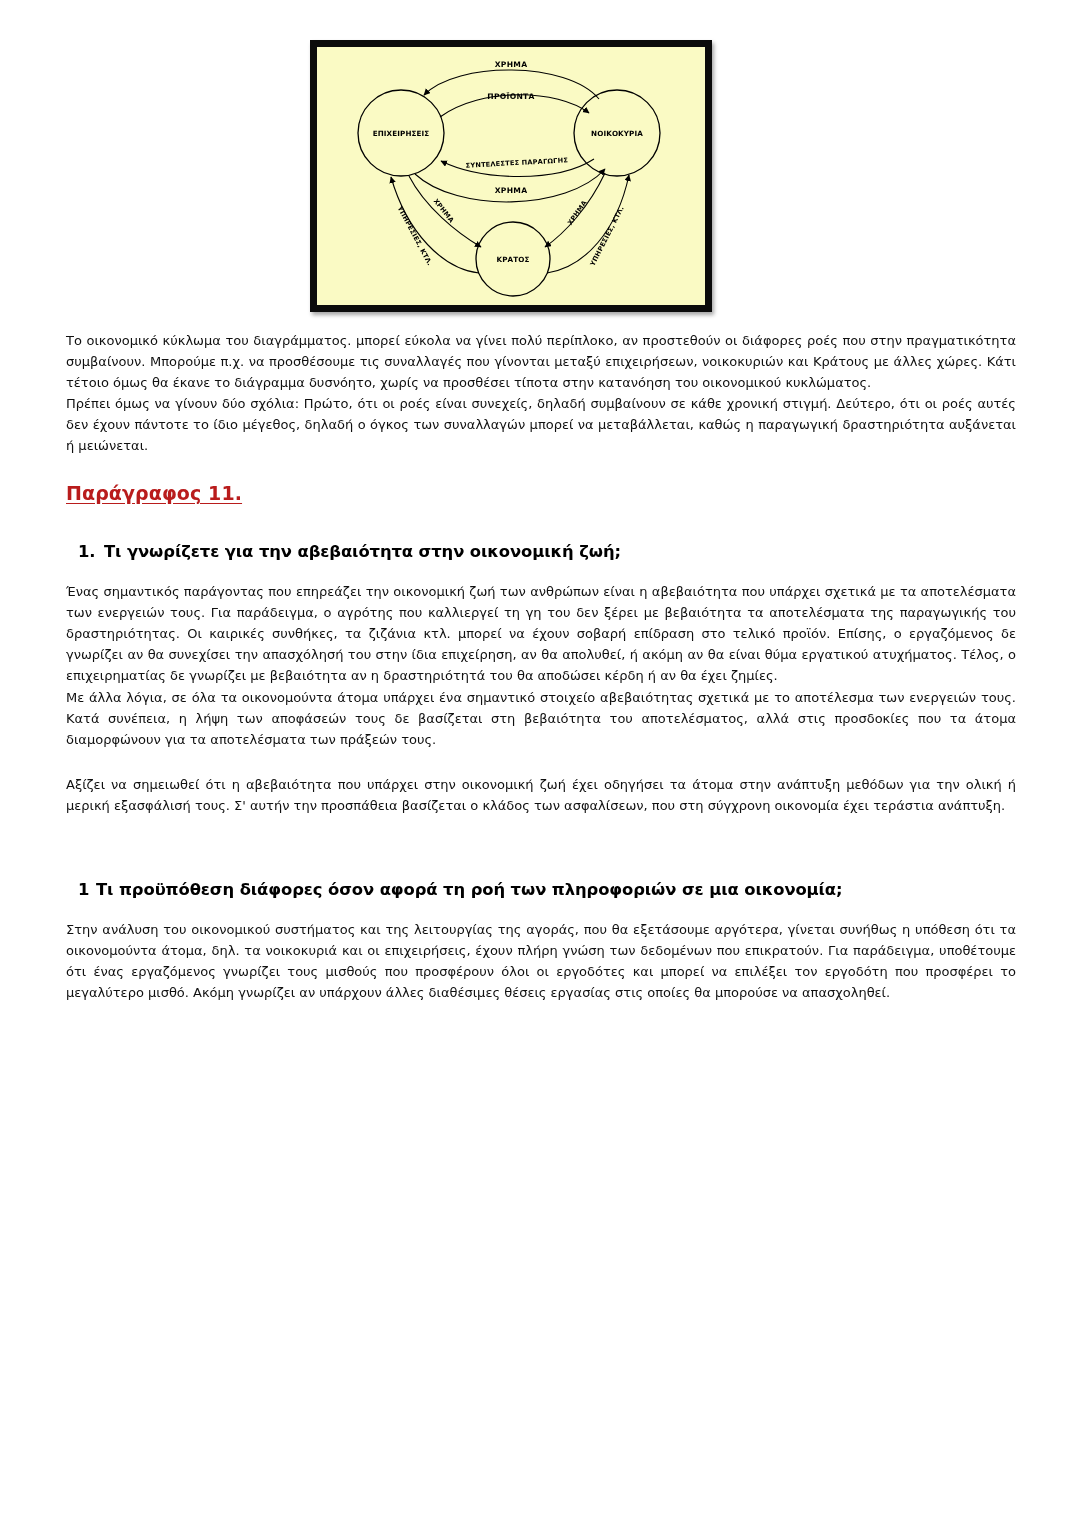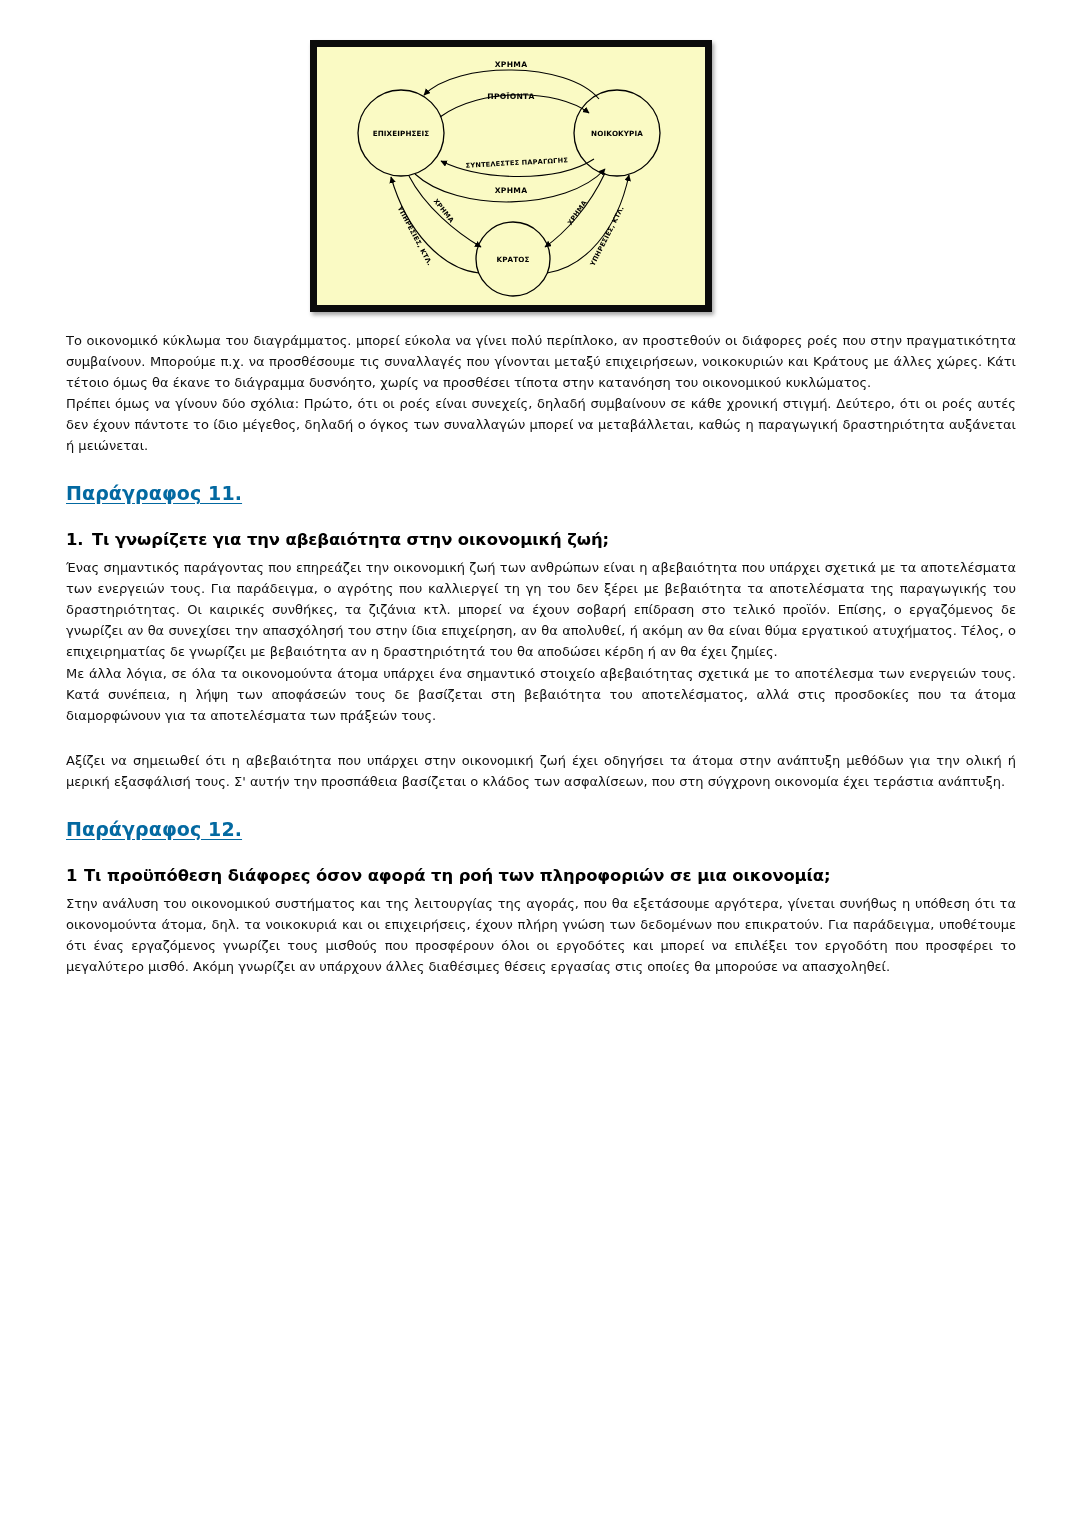--- a/index.html
+++ b/index.html
@@ -86,26 +86,26 @@
   .para-gap { height: 16px; }
   .para-gap-lg { height: 26px; }
 
   h2.section-heading {
     margin: 0;
     font-size: 19px;
     font-weight: bold;
     text-decoration: underline;
     text-underline-offset: 3px;
     font-family: "DejaVu Sans", "Liberation Sans", sans-serif;
-    color: #0369a1;
+    color: #b91c1c;
     letter-spacing: 0.1px;
   }
 
   h3.question {
-    margin: 0;
+    margin: 12px;
     font-size: 16.4px;
     font-weight: bold;
     font-family: "DejaVu Sans", "Liberation Sans", sans-serif;
     color: #000;
     letter-spacing: -0.1px;
   }
   h3.question .qnum {
     display: inline-block;
     min-width: 26px;
   }
@@ -180,21 +180,20 @@
     <div class="para-gap-sm"></div>
     <p class="body">Ένας σημαντικός παράγοντας που επηρεάζει την οικονομική ζωή των ανθρώπων είναι η αβεβαιότητα που υπάρχει σχετικά με τα αποτελέσματα των ενεργειών τους. Για παράδειγμα, ο αγρότης που καλλιεργεί τη γη του δεν ξέρει με βεβαιότητα τα αποτελέσματα της παραγωγικής του δραστηριότητας. Οι καιρικές συνθήκες, τα ζιζάνια κτλ. μπορεί να έχουν σοβαρή επίδραση στο τελικό προϊόν. Επίσης, ο εργαζόμενος δε γνωρίζει αν θα συνεχίσει την απασχόλησή του στην ίδια επιχείρηση, αν θα απολυθεί, ή ακόμη αν θα είναι θύμα εργατικού ατυχήματος. Τέλος, ο επιχειρηματίας δε γνωρίζει με βεβαιότητα αν η δραστηριότητά του θα αποδώσει κέρδη ή αν θα έχει ζημίες.</p>
     <p class="body tight">Με άλλα λόγια, σε όλα τα οικονομούντα άτομα υπάρχει ένα σημαντικό στοιχείο αβεβαιότητας σχετικά με το αποτέλεσμα των ενεργειών τους. Κατά συνέπεια, η λήψη των αποφάσεών τους δε βασίζεται στη βεβαιότητα του αποτελέσματος, αλλά στις προσδοκίες που τα άτομα διαμορφώνουν για τα αποτελέσματα των πράξεών τους.</p>
 
     <div class="para-gap"></div>
 
     <div class="para-gap-sm"></div>
     <p class="body">Αξίζει να σημειωθεί ότι η αβεβαιότητα που υπάρχει στην οικονομική ζωή έχει οδηγήσει τα άτομα στην ανάπτυξη μεθόδων για την ολική ή μερική εξασφάλισή τους. Σ' αυτήν την προσπάθεια βασίζεται ο κλάδος των ασφαλίσεων, που στη σύγχρονη οικονομία έχει τεράστια ανάπτυξη.</p>
 
     <div class="para-gap-lg"></div>
-    <h2 class="section-heading">Παράγραφος 12.</h2>
 
     <div class="para-gap-lg"></div>
     <h3 class="question plain">
       <span class="qnum">1</span><span>Τι προϋπόθεση διάφορες όσον αφορά τη ροή των πληροφοριών σε μια οικονομία;</span>
     </h3>
 
     <div class="para-gap-sm"></div>
     <p class="body">Στην ανάλυση του οικονομικού συστήματος και της λειτουργίας της αγοράς, που θα εξετάσουμε αργότερα, γίνεται συνήθως η υπόθεση ότι τα οικονομούντα άτομα, δηλ. τα νοικοκυριά και οι επιχειρήσεις, έχουν πλήρη γνώση των δεδομένων που επικρατούν. Για παράδειγμα, υποθέτουμε ότι ένας εργαζόμενος γνωρίζει τους μισθούς που προσφέρουν όλοι οι εργοδότες και μπορεί να επιλέξει τον εργοδότη που προσφέρει το μεγαλύτερο μισθό. Ακόμη γνωρίζει αν υπάρχουν άλλες διαθέσιμες θέσεις εργασίας στις οποίες θα μπορούσε να απασχοληθεί.</p>
 
   </div>

